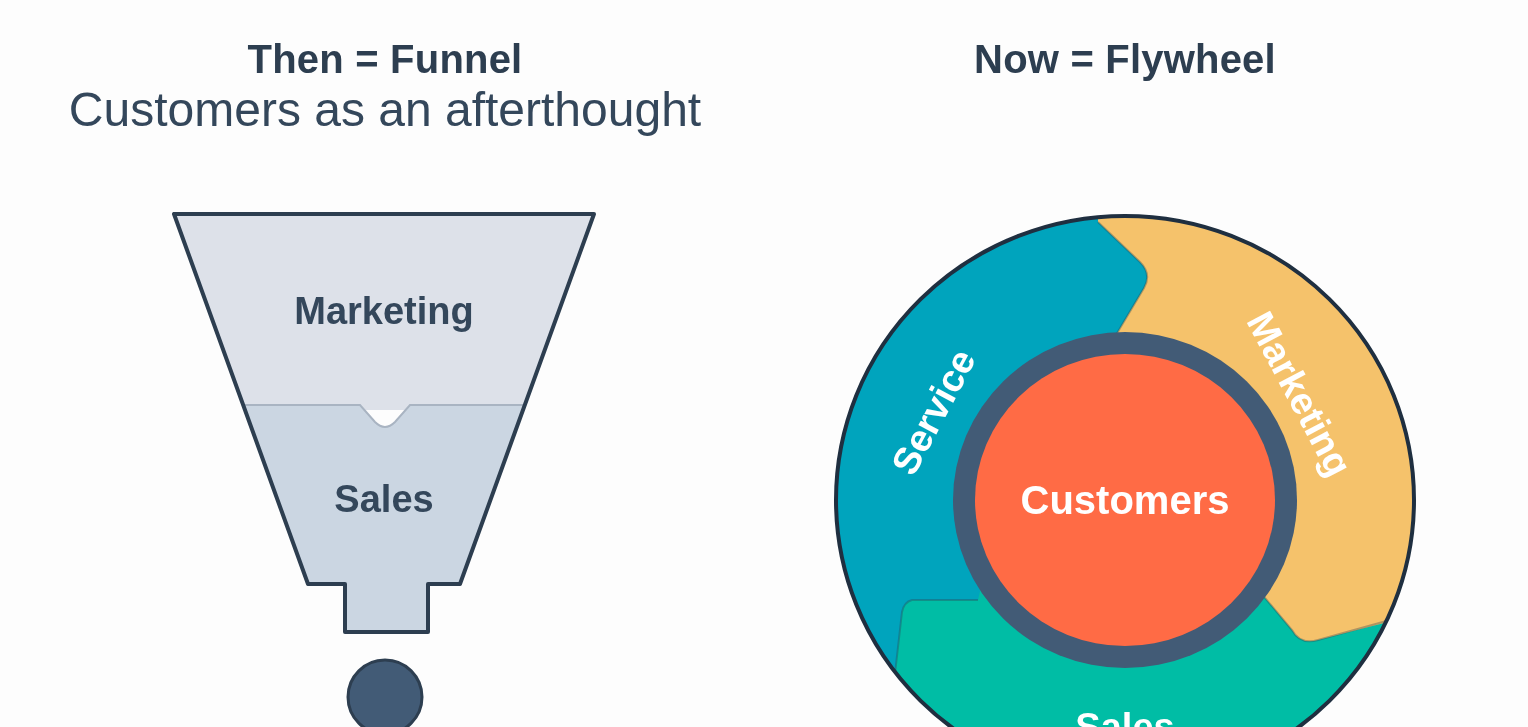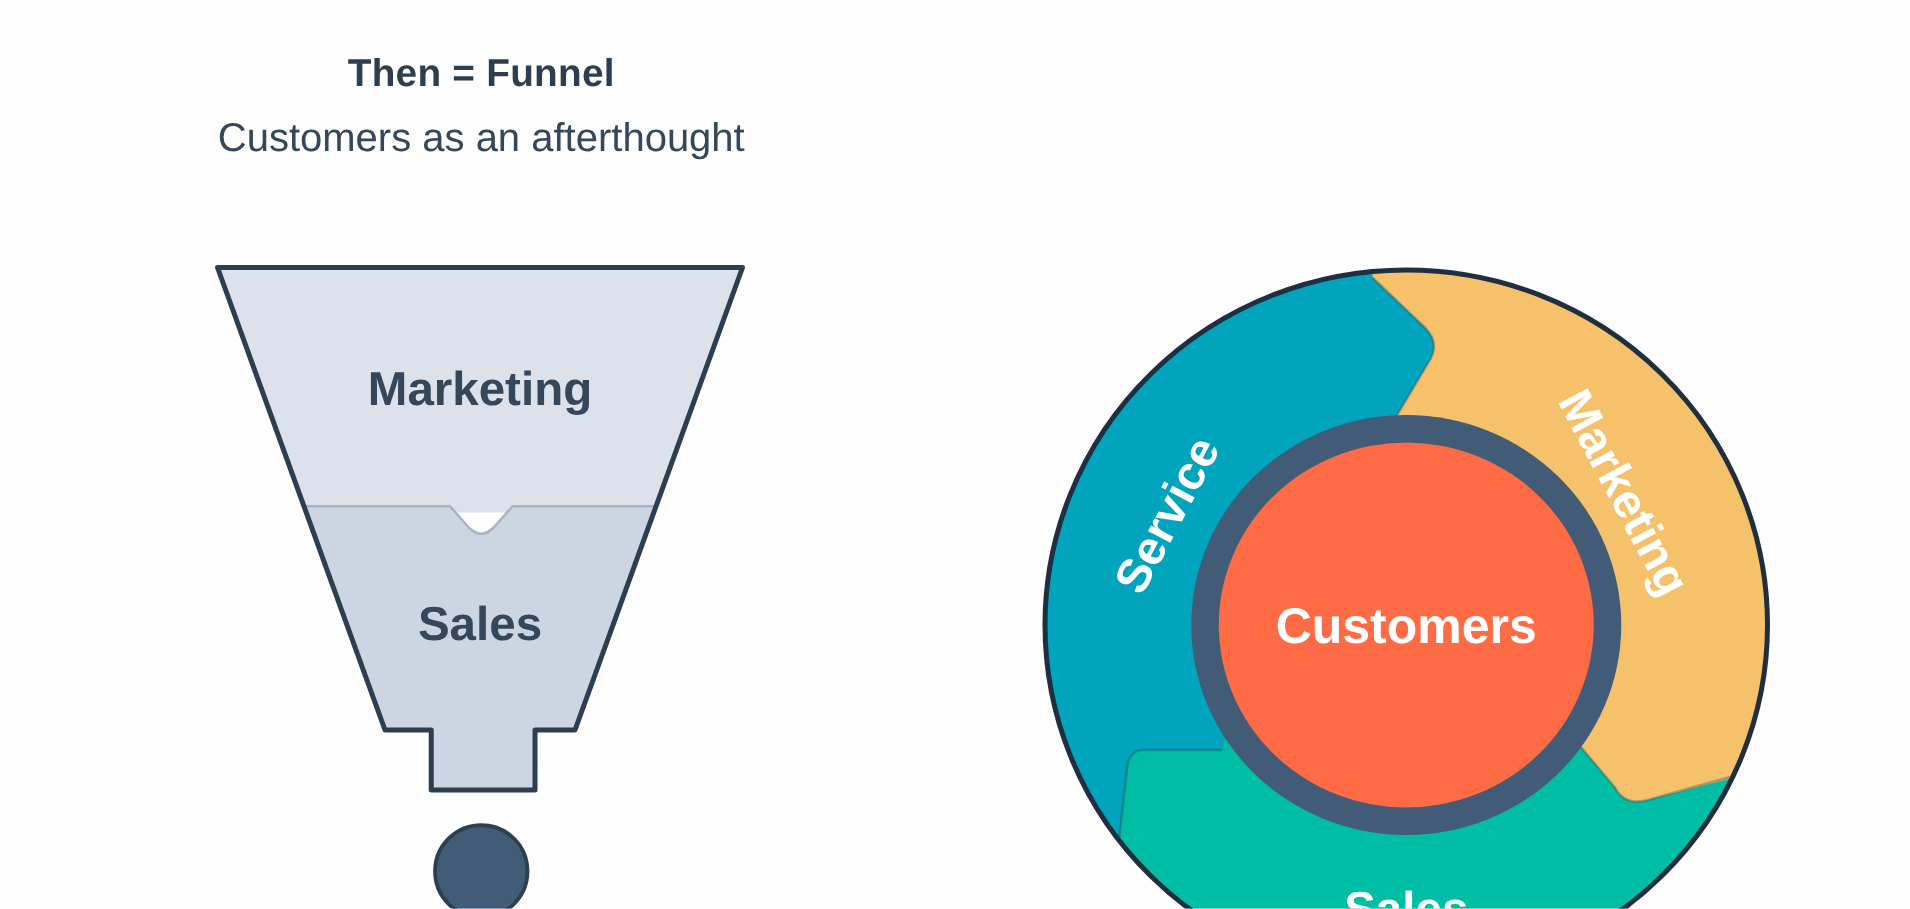--- a/index.html
+++ b/index.html
@@ -5,36 +5,37 @@
   html, body { margin: 0; padding: 0; }
   body {
     width: 1528px; height: 727px; overflow: hidden;
     background: #fdfdfd;
     font-family: "Liberation Sans", "DejaVu Sans", sans-serif;
     position: relative;
   }
   .heading {
     position: absolute; top: 34px; text-align: center; color: #2d3e50;
   }
-  .heading .title { font-weight: bold; font-size: 31px; line-height: 50px; letter-spacing: 0.2px; }
-  .heading .sub { font-size: 32px; line-height: 52px; color: #34475b; }
+  .heading .title { font-weight: bold; font-size: 40px; line-height: 50px; letter-spacing: 0.2px; }
+  .heading .sub { font-size: 48px; line-height: 52px; color: #34475b; }
   #left-heading { left: 60px; width: 650px; }
   #right-heading { left: 800px; width: 650px; }
   svg { position: absolute; left: 0; top: 0; }
   .lbl { font-family: "Liberation Sans", "DejaVu Sans", sans-serif; }
 </style>
 </head>
 <body>
 
 <div class="heading" id="left-heading">
   <div class="title">Then = Funnel</div>
   <div class="sub">Customers as an afterthought</div>
 </div>
 
 <div class="heading" id="right-heading">
+  <div class="title">Now = Flywheel</div>
 </div>
 
 <svg width="1528" height="727" viewBox="0 0 1528 727">
   <defs>
     <clipPath id="funnelClip">
       <path d="M174,214 L594,214 L460,584 L428,584 L428,632 L345,632 L345,584 L308,584 Z"></path>
     </clipPath>
     <clipPath id="wheelClip">
       <ellipse cx="1125" cy="500" rx="289" ry="284"></ellipse>
     </clipPath>

